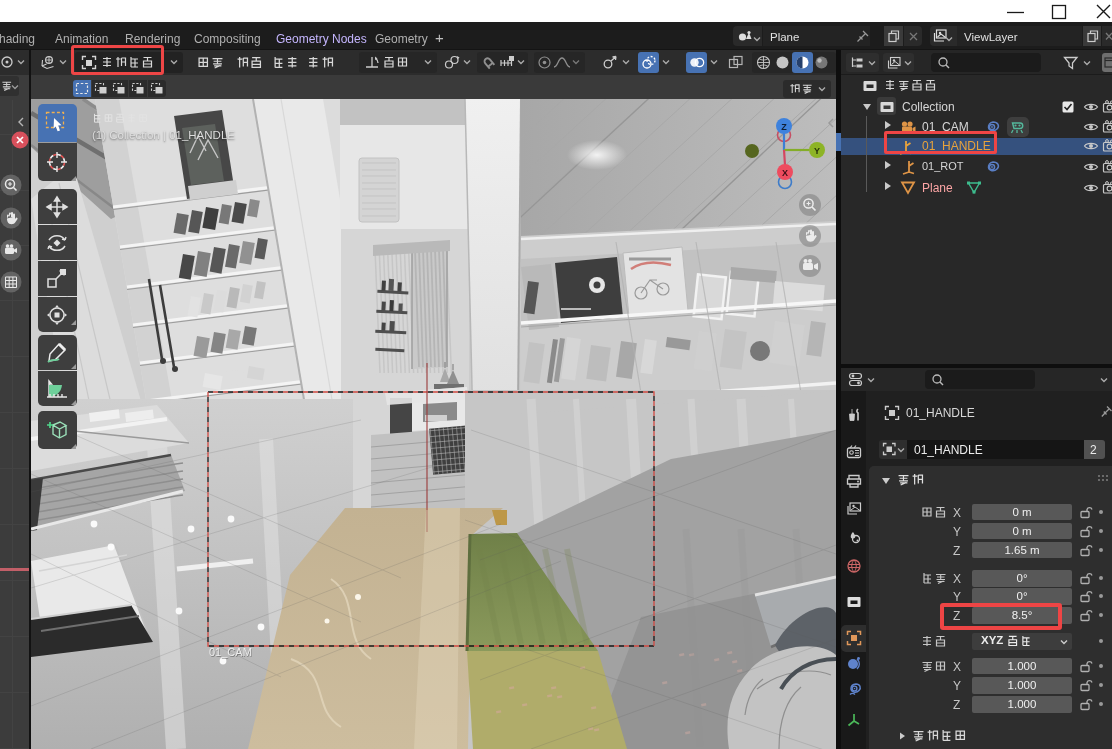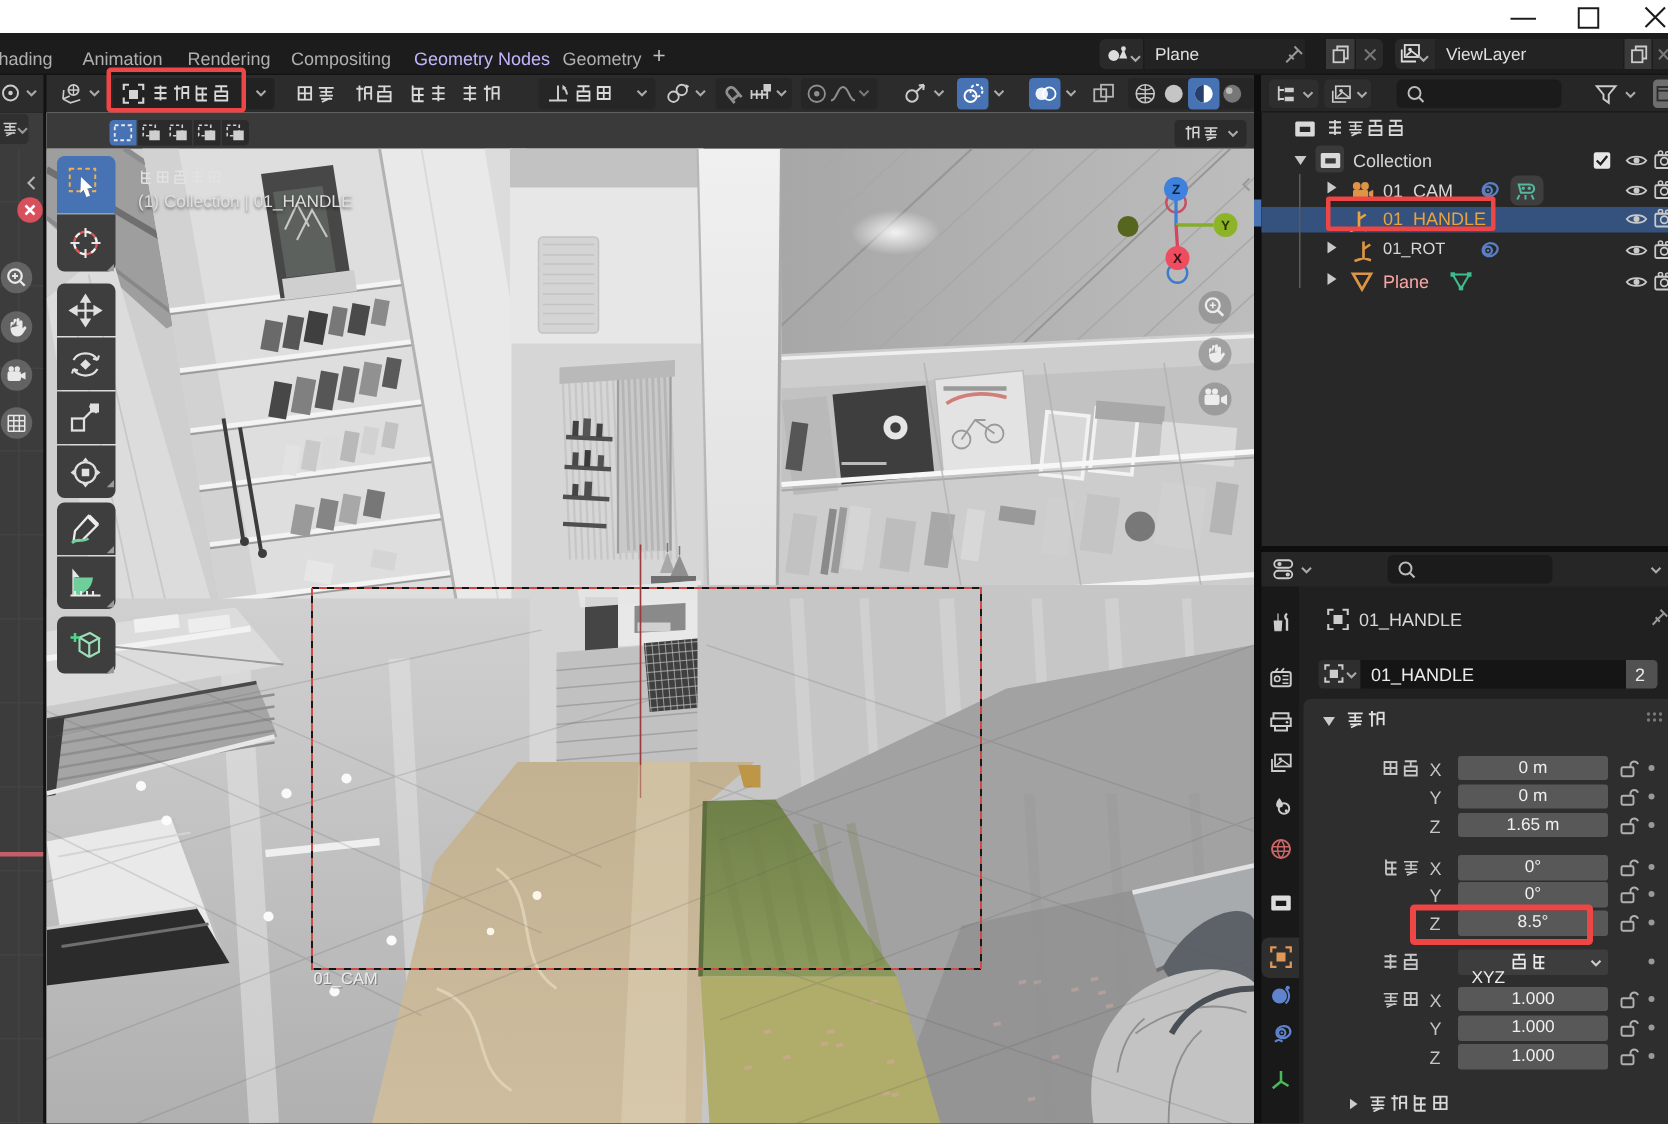--- a/index.html
+++ b/index.html
@@ -1131,21 +1131,21 @@
         <rect x="2" y="6.5" width="8" height="6" rx="1" fill="none" stroke="#b0b0b0" stroke-width="1.3"></rect>
         <path d="M8 6.5 V4.5 A 2.6 2.6 0 0 1 13 4.5" fill="none" stroke="#b0b0b0" stroke-width="1.3"></path>
       </svg>
       <div class="abs" style="left:258px;top:245px;width:4px;height:4px;border-radius:2px;background:#999;"></div>
       <svg class="hz" style="left:80.0px;top:267px;color:#c6c6c6" width="27" height="14">
         <use href="#g1" transform="translate(0.0,0) scale(1.000)"></use>
         <use href="#g5" transform="translate(13.5,0) scale(1.000)"></use>
       </svg>
       <div class="t" style="left:112px;top:267px;font-size:12px;color:#c6c6c6;"></div>
       <div class="abs" style="left:131px;top:265px;width:100px;height:16.5px;background:#3d3d3d;border-radius:2px;"></div>
-      <div class="t" style="left:140px;top:278px;font-size:11.5px;color:#ececec;">XYZ</div>
+      <div class="t" style="left:140px;top:266px;font-size:11.5px;color:#ececec;font-weight:bold;">XYZ</div>
       <svg class="hz" style="left:166px;top:267px;color:#ececec" width="26" height="13.5">
         <use href="#g5" transform="translate(0.0,0) scale(0.958)"></use>
         <use href="#g3" transform="translate(13.0,0) scale(0.958)"></use>
       </svg>
       <svg class="abs" style="left:218px;top:270px" width="10" height="8">
         <path d="M2.0 2.5 L5.0 5.5 L8.0 2.5" stroke="#ccc" stroke-width="1.4" fill="none"></path>
       </svg>
       <div class="abs" style="left:258px;top:271px;width:4px;height:4px;border-radius:2px;background:#999;"></div>
       <svg class="hz" style="left:80.0px;top:291.5px;color:#c6c6c6" width="27" height="14">
         <use href="#g6" transform="translate(0.0,0) scale(1.000)"></use>

